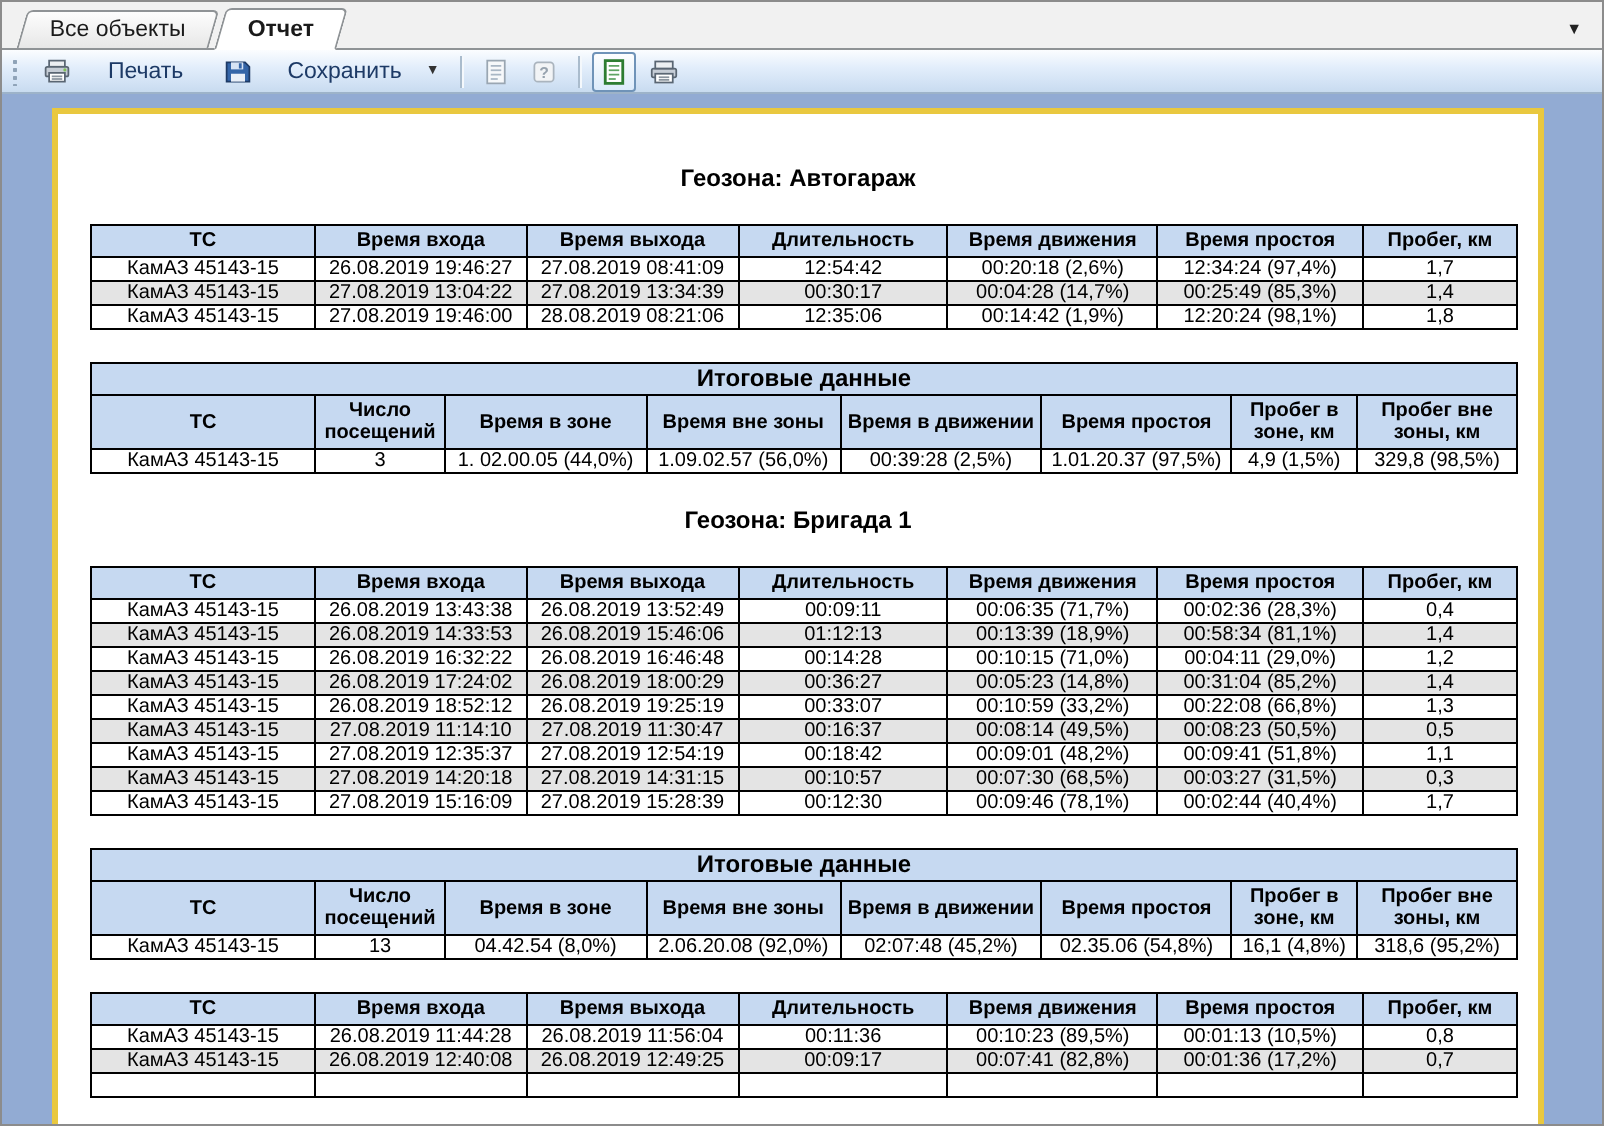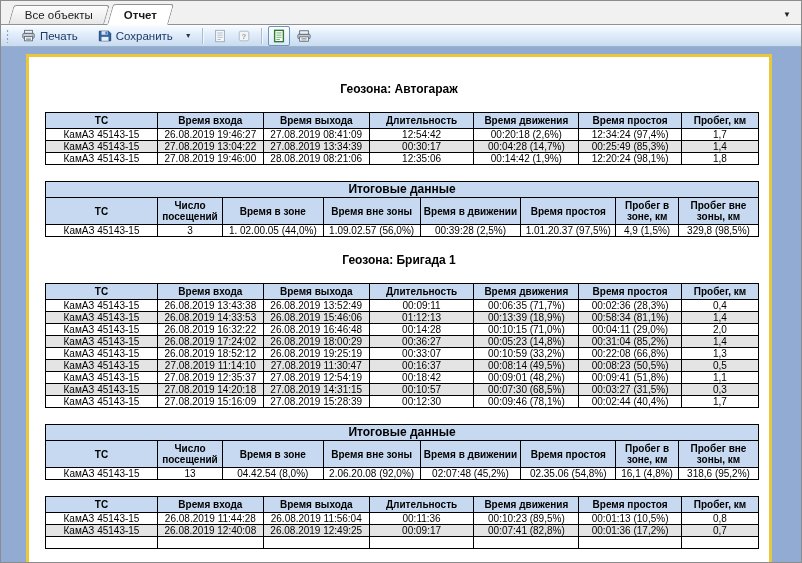--- a/index.html
+++ b/index.html
@@ -11,21 +11,21 @@
   .tabstrip { height:24px; background:#f1f1f1; border-bottom:1px solid #8f9396; display:flex; align-items:flex-end; padding-left:10px; position:relative; flex:0 0 auto; }
   .tab { height:19px; margin-right:3px; padding:0 13px; background:linear-gradient(#fdfdfd,#e7e7e7); border:1px solid #8f9396; border-bottom:none; border-radius:3px 3px 0 0; transform:skewX(-16deg); display:flex; align-items:center; }
   .tab > span { transform:skewX(16deg); font-size:11.5px; color:#1a1a1a; white-space:nowrap; }
   .tab.active { background:#fff; height:21px; margin-bottom:-1px; border-bottom:1px solid #fff; }
   .tab.active > span { font-weight:bold; }
   .tab-overflow { position:absolute; right:10px; bottom:5px; font-size:8px; color:#222; cursor:default; }
 
   
   .toolbar { height:22px; background:linear-gradient(#fbfdff, #e3eefb 40%, #cfe0f3 85%, #c8dbef); border-bottom:1px solid #9db3c9; display:flex; align-items:center; padding:0 4px; gap:2px; flex:0 0 auto; }
   .grip { width:3px; height:14px; margin:0 4px 0 1px; background-image:radial-gradient(circle, #8fa3b8 42%, transparent 45%); background-size:3px 4px; }
-  .tbtn { display:flex; align-items:center; gap:4px; padding:2px 5px; border:1px solid transparent; border-radius:2px; color:var(--toolbar-text); font-size:11.5px; white-space:nowrap; }
+  .tbtn { display:flex; align-items:center; gap:18px; padding:2px 5px; border:1px solid transparent; border-radius:2px; color:var(--toolbar-text); font-size:11.5px; white-space:nowrap; }
   .tbtn.icon-only { padding:2px 3px; }
   .tbtn.checked { border:1px solid #6f93b8; background:linear-gradient(#fdfefe,#dcebfb); }
   .caret { font-size:7px; color:#333; padding:2px 4px; }
   .tsep { width:1px; height:16px; background:#aabccd; margin:0 4px; box-shadow:1px 0 0 #f4f8fc; }
 
   
   .content { flex:1 1 auto; background:var(--page-bg); position:relative; overflow:hidden; }
   .page { position:absolute; left:25px; top:7px; width:746px; height:560px; background:#fff; border:3px solid var(--page-border); border-bottom:none; padding:12px 16px 0 16px; }
   .report-title { text-align:center; font-weight:bold; font-size:14px; color:#000; margin:2px 0 0 0; }
   .section-title { text-align:center; font-weight:bold; font-size:12px; color:#000; margin:13px 0 4px 0; }
@@ -275,21 +275,21 @@
                 <td>00:58:34 (81,1%)</td>
                 <td>1,4</td>
               </tr>
               <tr>
                 <td>КамАЗ 45143-15</td>
                 <td>26.08.2019 16:32:22</td>
                 <td>26.08.2019 16:46:48</td>
                 <td>00:14:28</td>
                 <td>00:10:15 (71,0%)</td>
                 <td>00:04:11 (29,0%)</td>
-                <td>2,0</td>
+                <td>1,2</td>
               </tr>
               <tr>
                 <td>КамАЗ 45143-15</td>
                 <td>26.08.2019 17:24:02</td>
                 <td>26.08.2019 18:00:29</td>
                 <td>00:36:27</td>
                 <td>00:05:23 (14,8%)</td>
                 <td>00:31:04 (85,2%)</td>
                 <td>1,4</td>
               </tr>

